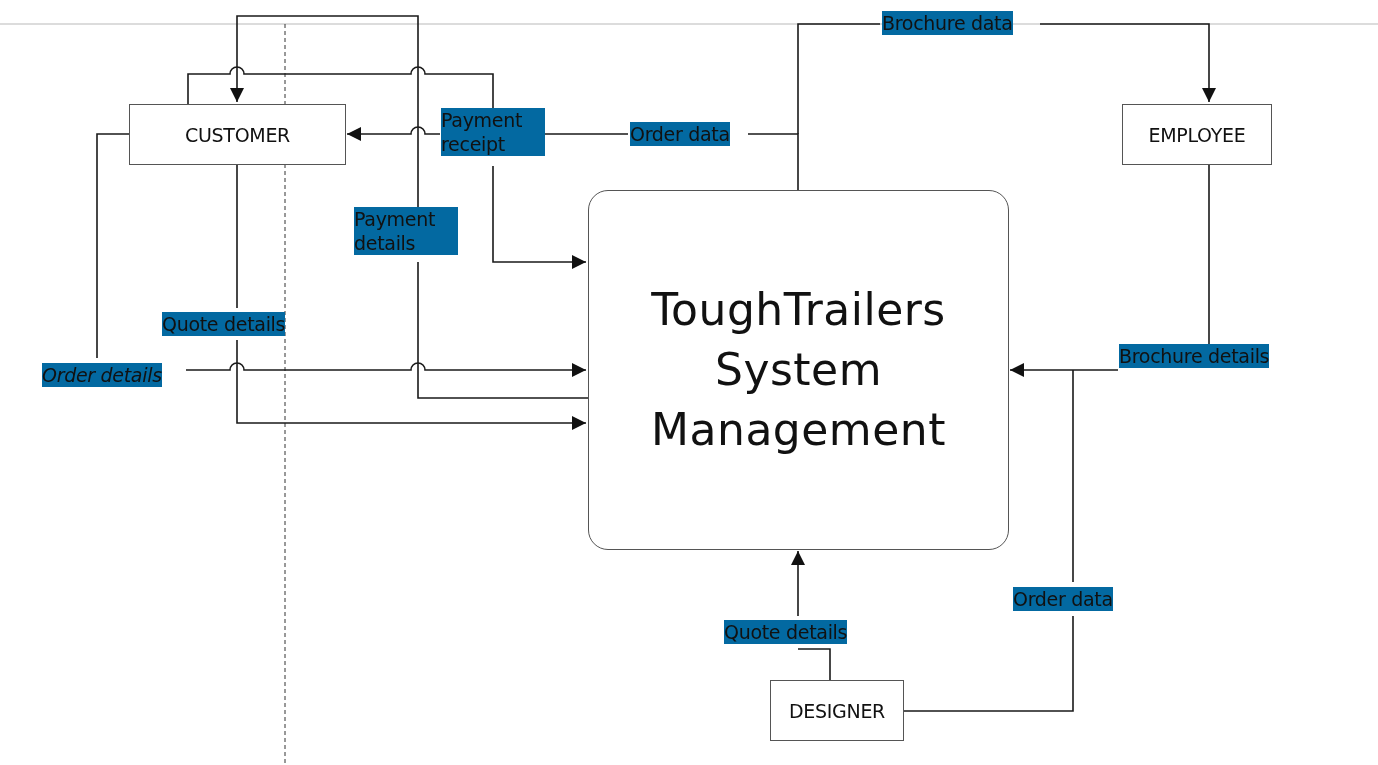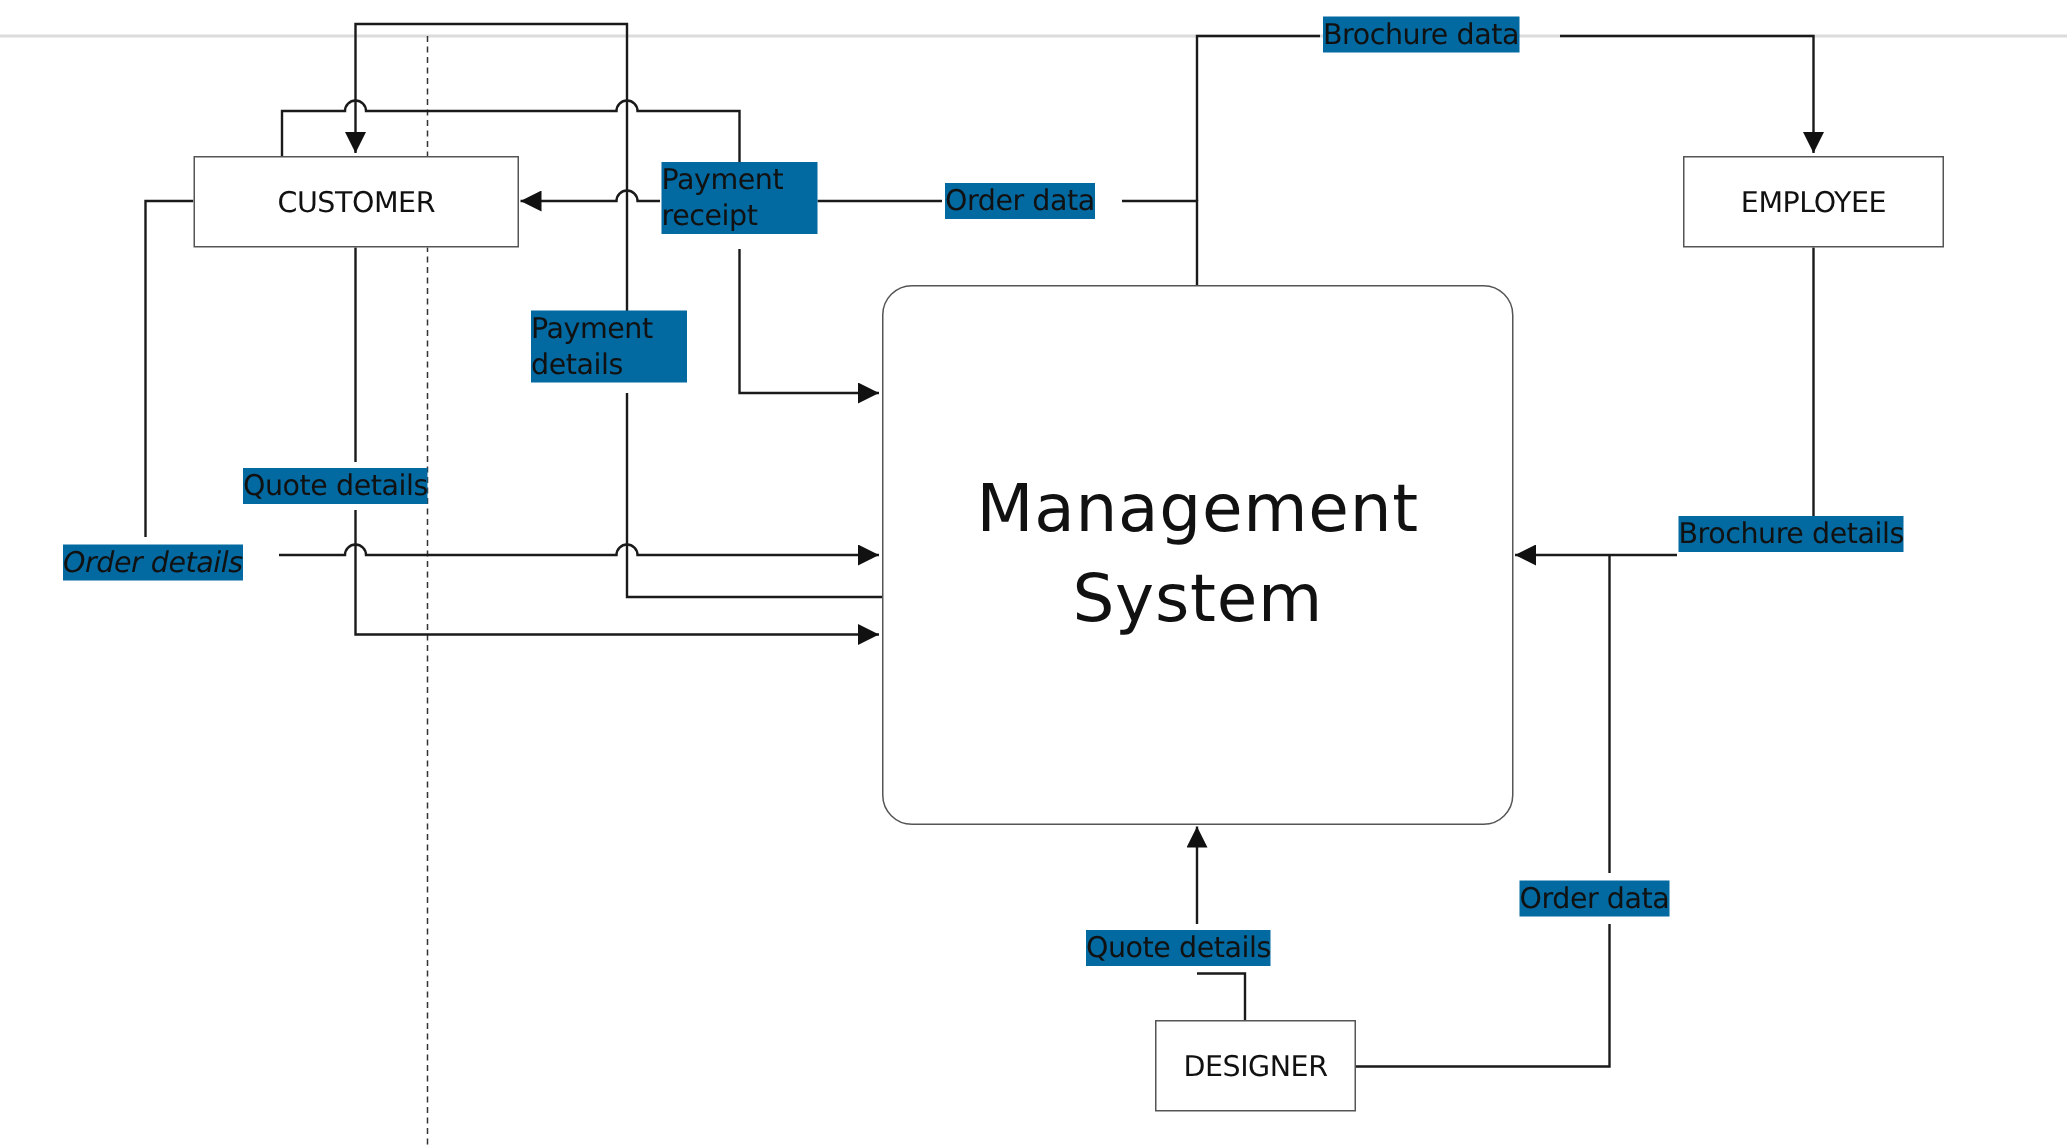--- a/index.html
+++ b/index.html
@@ -48,29 +48,30 @@
     <path d="M1209,164 L1209,352 M1118,370 L1010,370" marker-end="url(#arr)"></path>
 
     <path d="M891,711 L1073,711 L1073,616 M1073,582 L1073,370"></path>
 
     <path d="M830,680 L830,649 L798,649 M798,616 L798,551" marker-end="url(#arr)"></path>
   </g>
 </svg>
 
 <div class="process" style="left:588px; top:190px; width:421px; height:360px;">
   <div>
+    <div class="process-title">ToughTrailers</div>
+    <div class="process-title">System</div>
     <div class="process-title">Management</div>
-    <div class="process-title">System</div>
   </div>
 </div>
 
 <div class="entity" style="left:129px; top:104px; width:217px; height:61px;">
   <span>CUSTOMER</span>
 </div>
-<div class="entity" style="left:1122px; top:104px; width:174px; height:61px;align-items:center;">
+<div class="entity" style="left:1122px; top:104px; width:150px; height:61px;align-items:center;">
   <span>EMPLOYEE</span>
 </div>
 <div class="entity" style="left:770px; top:680px; width:134px; height:61px;">
   <span>DESIGNER</span>
 </div>
 
 <div class="lbl" style="left:882px; top:11px;">Brochure data</div>
 
 <div class="lbl" style="left:630px; top:122px;">Order data</div>
 

